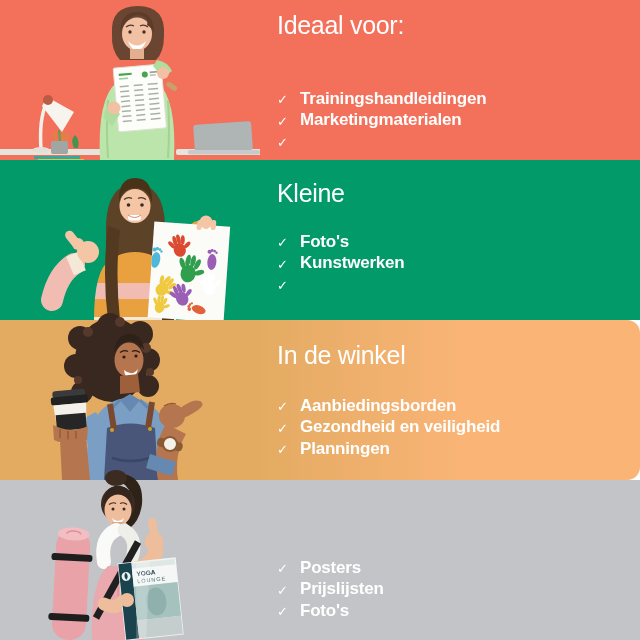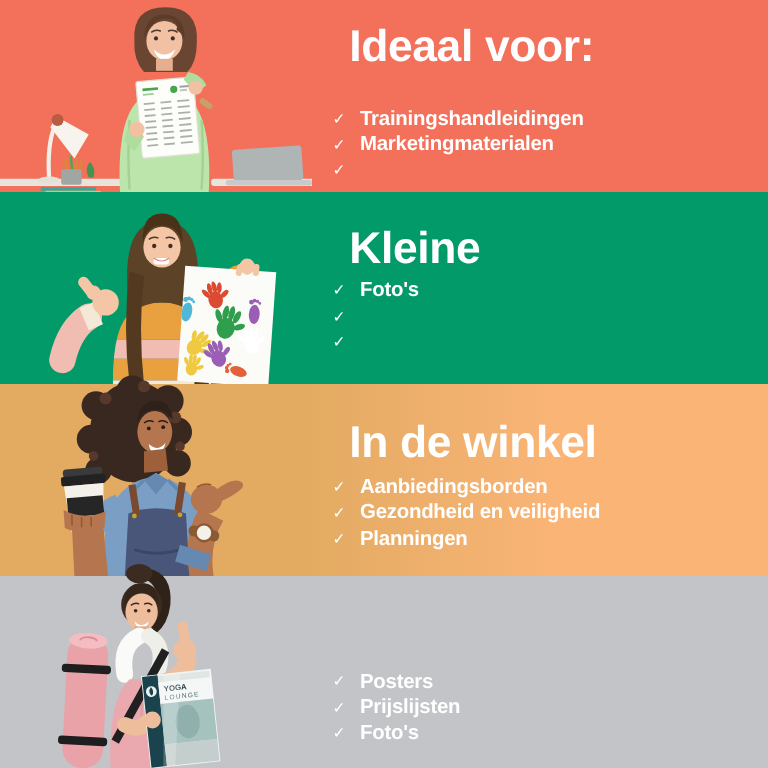--- a/index.html
+++ b/index.html
@@ -2,22 +2,22 @@
 <html><head>
 <meta charset="utf-8">
 <style>
   html,body{margin:0;padding:0;background:#ffffff}
   .poster{position:relative;width:640px;height:640px;overflow:hidden;
           font-family:"Liberation Sans","DejaVu Sans",sans-serif;}
   .band{position:absolute;left:0;width:640px;height:160px;}
   .band-0{top:0}.band-1{top:160px}.band-2{top:320px}.band-3{top:480px}
   .photo{position:absolute;left:0;top:0;}
   .photo-tall{top:-12px;}
-  .title,.heading{position:absolute;left:275px;margin:16px;color:#fff;
-    font-size:37px;line-height:38px;font-weight:bold;letter-spacing:-0.3px;white-space:nowrap;}
+  .title,.heading{position:absolute;left:275px;margin:2px;color:#fff;
+    font-size:25px;line-height:38px;font-weight:normal;letter-spacing:-0.3px;white-space:nowrap;}
   .checklist{position:absolute;left:277px;margin:0;padding:0;list-style:none;color:#fff;}
   .checklist li{display:flex;align-items:center;gap:9px;height:21.6px;
     font-size:17px;font-weight:bold;letter-spacing:-0.2px;white-space:nowrap;}
   .check{font-family:"DejaVu Sans",sans-serif;font-size:13px;flex:0 0 14px;width:14px;transform:translateY(1px);}
   
   .b0-title{top:4px}.b0-heading{top:54px}.b0-list{top:88px}
   .b1-heading{top:12px}.b1-list{top:71px}
   .b2-heading{top:14px}.b2-list{top:75px}
   .b3-heading{top:20px}.b3-list{top:77px}
   svg text{font-family:"Liberation Sans","DejaVu Sans",sans-serif;}
@@ -178,28 +178,29 @@
       </g>
     </svg>
     <h2 class="heading b1-heading">Kleine</h2>
     <ul class="checklist b1-list">
       <li>
           <span class="check">✓</span>
           <span>Foto's</span>
         </li>
       <li>
           <span class="check">✓</span>
+          <span>Kunstwerken</span>
         </li>
       <li>
           <span class="check">✓</span>
         </li>
     </ul>
   </section>
 
-  <section class="band band-2" style="background: linear-gradient(90deg, rgb(227, 171, 98) 0%, rgb(227, 171, 98) 40%, rgb(249, 180, 118) 72%, rgb(249, 180, 118) 100%);">
+  <section class="band band-2" style="background: linear-gradient(90deg, rgb(227, 171, 98) 0%, rgb(227, 171, 98) 40%, rgb(249, 180, 118) 72%, rgb(249, 180, 118) 100%); border-radius: 13px;">
     <svg class="photo photo-tall" width="260" height="172" viewBox="0 0 260 172" aria-label="barista-met-koffiebeker-wijst-naar-tekst">
       <defs>
         <linearGradient id="tanfade" x1="0" y1="0" x2="1" y2="0">
           <stop offset="0" stop-color="#E3AB62"></stop>
           <stop offset="0.78" stop-color="#E3AB62"></stop>
           <stop offset="1" stop-color="#E3AB62" stop-opacity="0"></stop>
         </linearGradient>
       </defs>
       <rect x="0" y="12" width="250" height="160" fill="url(#tanfade)"></rect>
       <g>

